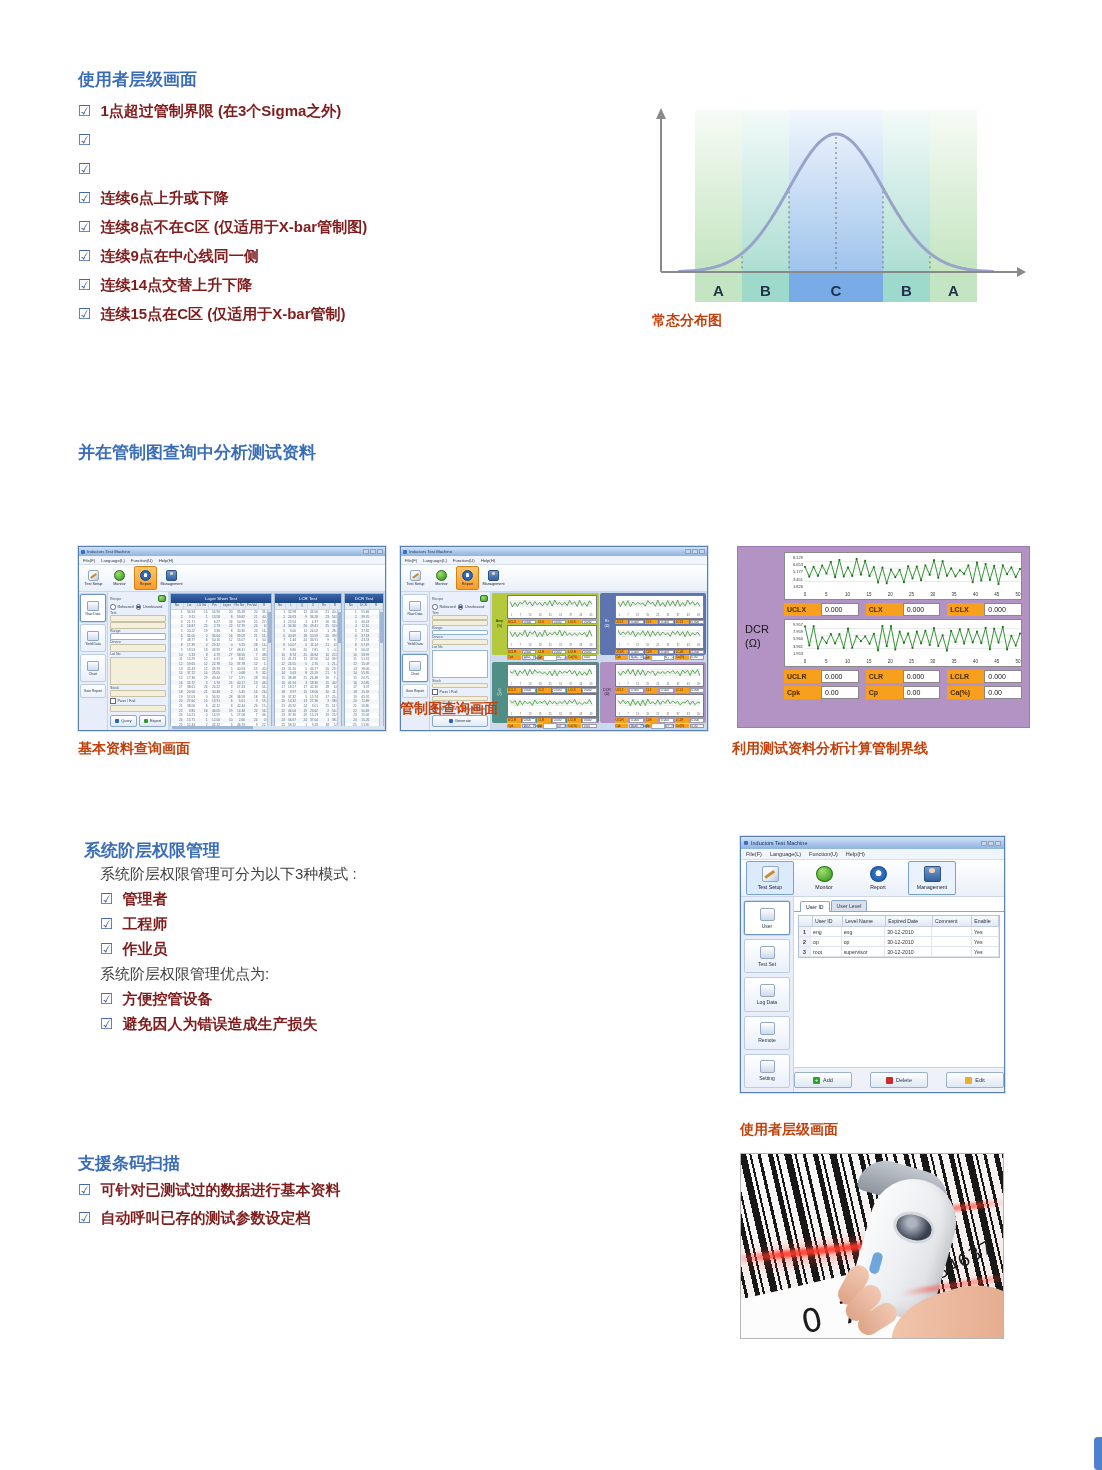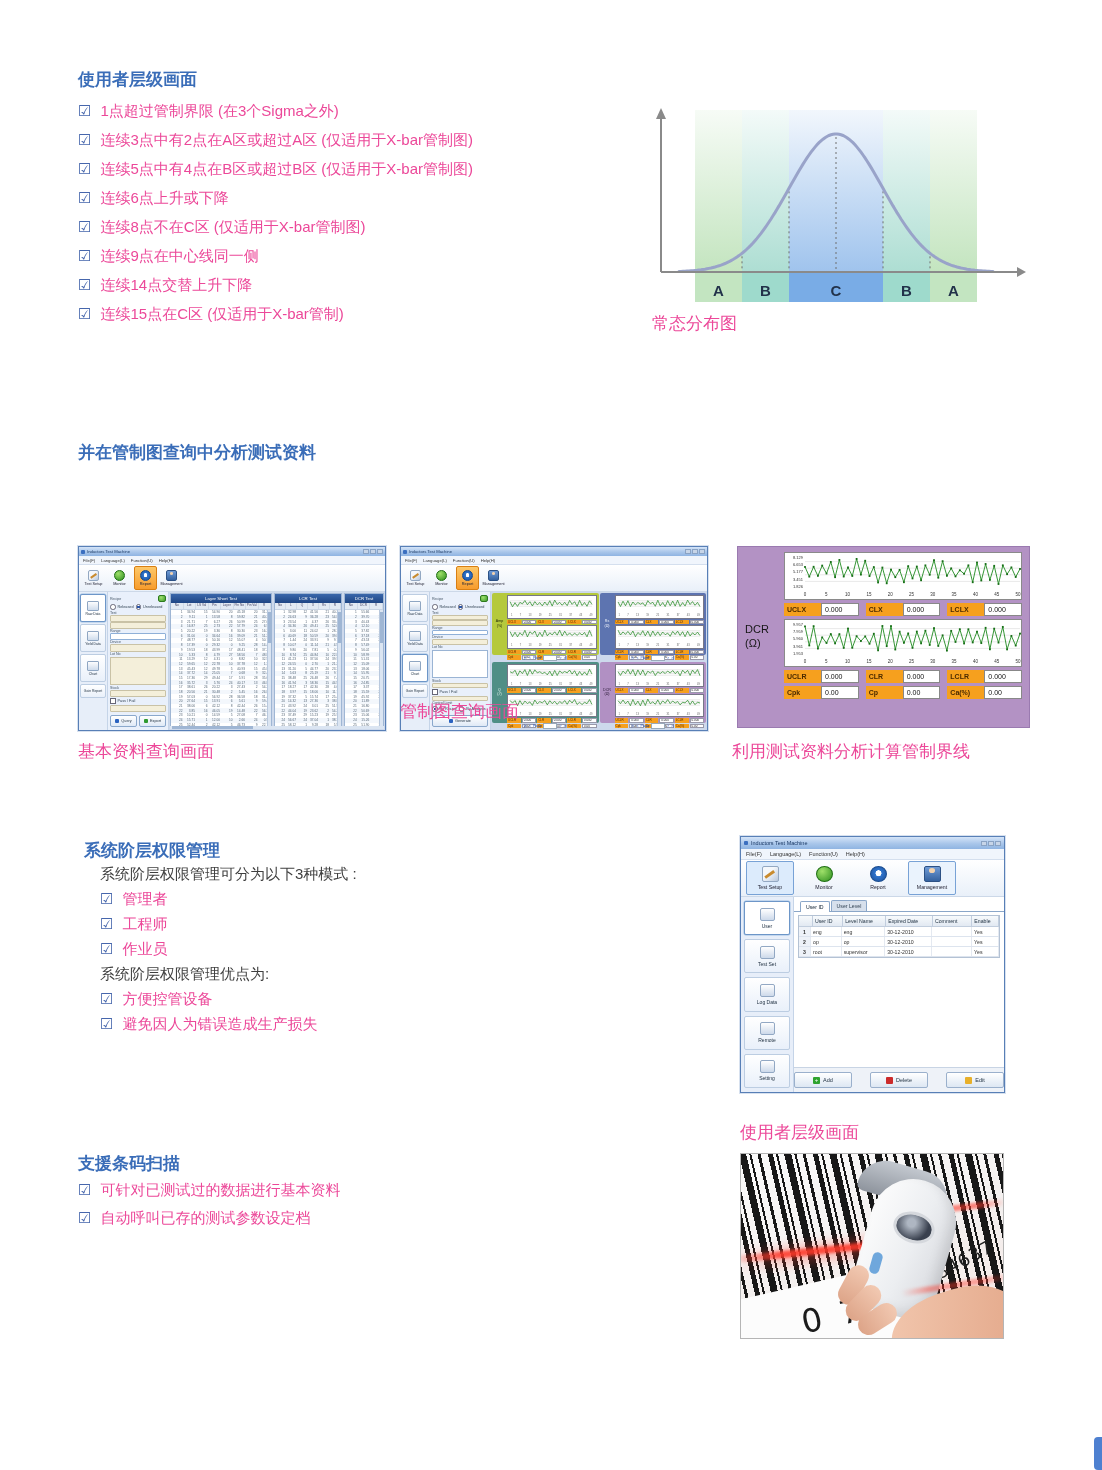--- a/index.html
+++ b/index.html
@@ -1,23 +1,23 @@
 <!DOCTYPE html>
 <html><head>
 <meta charset="utf-8">
 <style>
   html,body{margin:0;padding:0;background:#fff;}
   .page{position:relative;width:1102px;height:1470px;background:#fff;overflow:hidden;
         font-family:"Liberation Sans","DejaVu Sans",sans-serif;color:#3f3f3f;}
   .stitle{position:absolute;margin:0;font-size:17px;font-weight:600;color:#3a6db8;}
-  .figcap{position:absolute;font-size:17px;font-weight:400;color:#ec4899;}
+  .figcap{position:absolute;font-size:14px;font-weight:700;color:#c2410c;}
   .ckrow{display:flex;align-items:center;gap:9px;height:29px;}
   .ckrow.tight{height:25px;}
   .chk{font-family:"DejaVu Sans",sans-serif;color:#4666ac;font-size:15px;line-height:1;}
-  .cktext{font-size:15px;color:#ec4899;}
+  .cktext{font-size:15px;color:#7f1d1d;font-weight:bold;}
   .plain{font-size:15px;color:#3f3f3f;height:25px;display:flex;align-items:center;}
   #sec1-title{left:78px;top:68px;}
   #sec1-list{position:absolute;left:78px;top:97px;}
   #bell-wrap{position:absolute;left:645px;top:96px;width:392px;height:212px;}
   #bell-caption{left:652px;top:312px;}
   #sec2-title{left:78px;top:441px;}
   #sec2-body{position:absolute;left:78px;top:458px;width:965px;font-size:15px;line-height:31px;margin:0;}
   #shot1{left:78px;top:546px;}
   #shot2{left:400px;top:546px;}
   #cap1{left:78px;top:740px;}
@@ -206,25 +206,23 @@
 <div class="page">
 
   <h2 id="sec1-title" class="stitle">使用者层级画面</h2>
   <div id="sec1-list">
       <div class="ckrow">
         <span class="chk">☑</span>
         <span class="cktext">1点超过管制界限 (在3个Sigma之外)</span>
       </div>
       <div class="ckrow">
         <span class="chk">☑</span>
-        <span class="cktext">连续3点中有2点在A区或超过A区 (仅适用于X-bar管制图)</span>
       </div>
       <div class="ckrow">
         <span class="chk">☑</span>
-        <span class="cktext">连续5点中有4点在B区或超过B区 (仅适用于X-bar管制图)</span>
       </div>
       <div class="ckrow">
         <span class="chk">☑</span>
         <span class="cktext">连续6点上升或下降</span>
       </div>
       <div class="ckrow">
         <span class="chk">☑</span>
         <span class="cktext">连续8点不在C区 (仅适用于X-bar管制图)</span>
       </div>
       <div class="ckrow">

